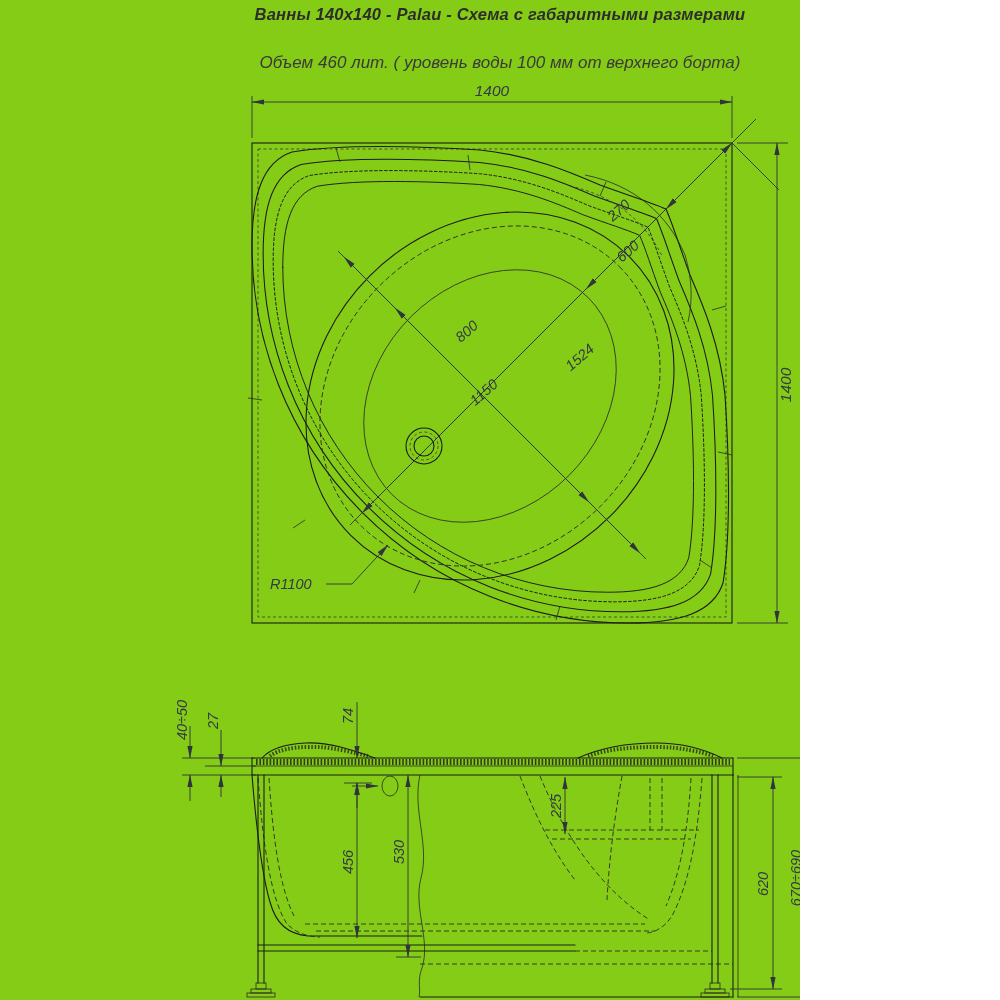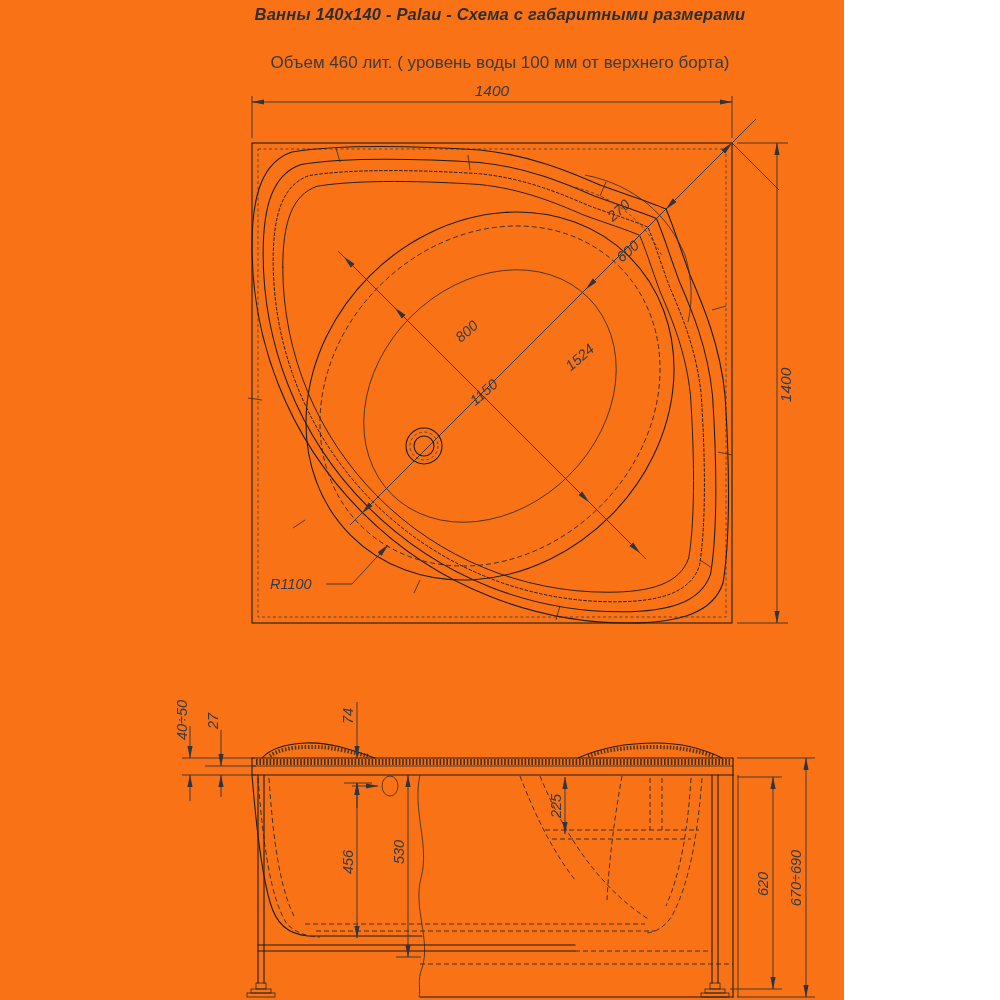--- a/index.html
+++ b/index.html
@@ -1,21 +1,21 @@
 <!DOCTYPE html>
 <html><head>
 <meta charset="utf-8">
 <style>
   html,body{margin:0;padding:0;background:#ffffff;}
-  .page{position:relative;width:800px;height:1000px;background:#f97316;overflow:hidden;
-        font-family:"Liberation Sans",sans-serif;padding-left:44px;}
+  .page{position:relative;width:800px;height:1000px;background:#84cc16;overflow:hidden;
+        font-family:"Liberation Sans",sans-serif;}
   .title-line{position:absolute;left:0;top:5px;width:1000px;text-align:center;
       font-style:italic;font-size:16.5px;font-weight:bold;color:#2d2d2d;letter-spacing:.2px;}
   .subtitle-line{position:absolute;left:0;top:53px;width:1000px;text-align:center;
-      font-size:17px;color:#3a3a3a;}
+      font-style:italic;font-size:17px;color:#3a3a3a;}
   svg{position:absolute;left:0;top:0;}
   .ln{stroke:#1c1c1c;stroke-width:1.1;fill:none;stroke-linecap:round;}
   .ln-thin{stroke:#2a2a2a;stroke-width:0.8;fill:none;}
   .ln-dash{stroke:#2a2a2a;stroke-width:0.9;fill:none;stroke-dasharray:5 3;}
   .ln-dash2{stroke:#3a3a3a;stroke-width:0.8;fill:none;stroke-dasharray:3 2.5;}
   .hatch{stroke:#1c1c1c;stroke-width:6;fill:none;stroke-dasharray:1.6 1.8;opacity:.8;}
   .hatch-sm{stroke:#1c1c1c;stroke-width:4;fill:none;stroke-dasharray:1.5 1.8;opacity:.75;}
   .dim-ln{stroke:#30343c;stroke-width:0.9;fill:none;}
   .dim-txt{font-family:"Liberation Sans",sans-serif;font-style:italic;
       font-size:14.5px;fill:#343a46;}

